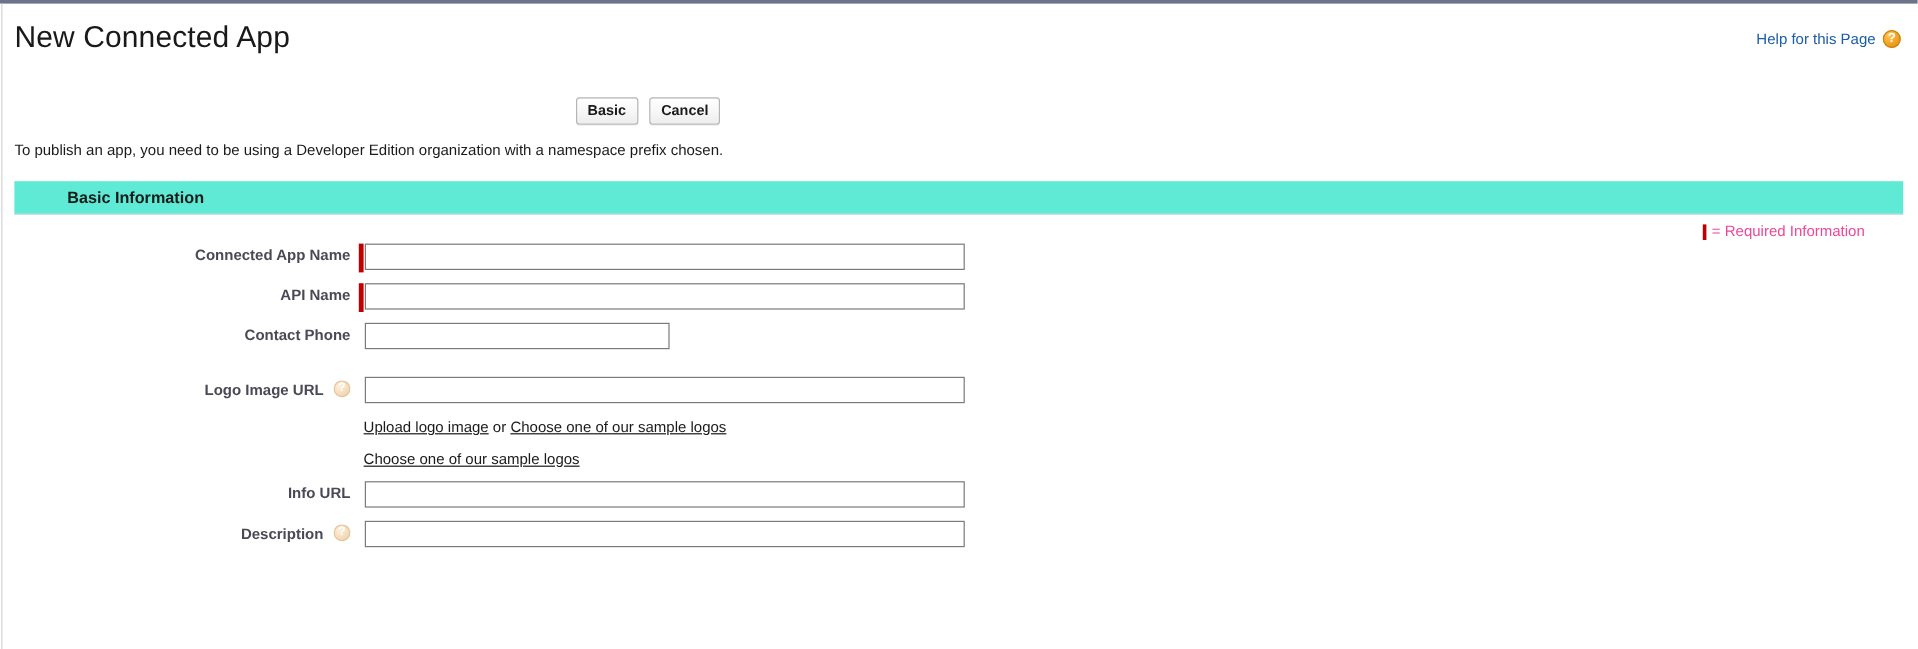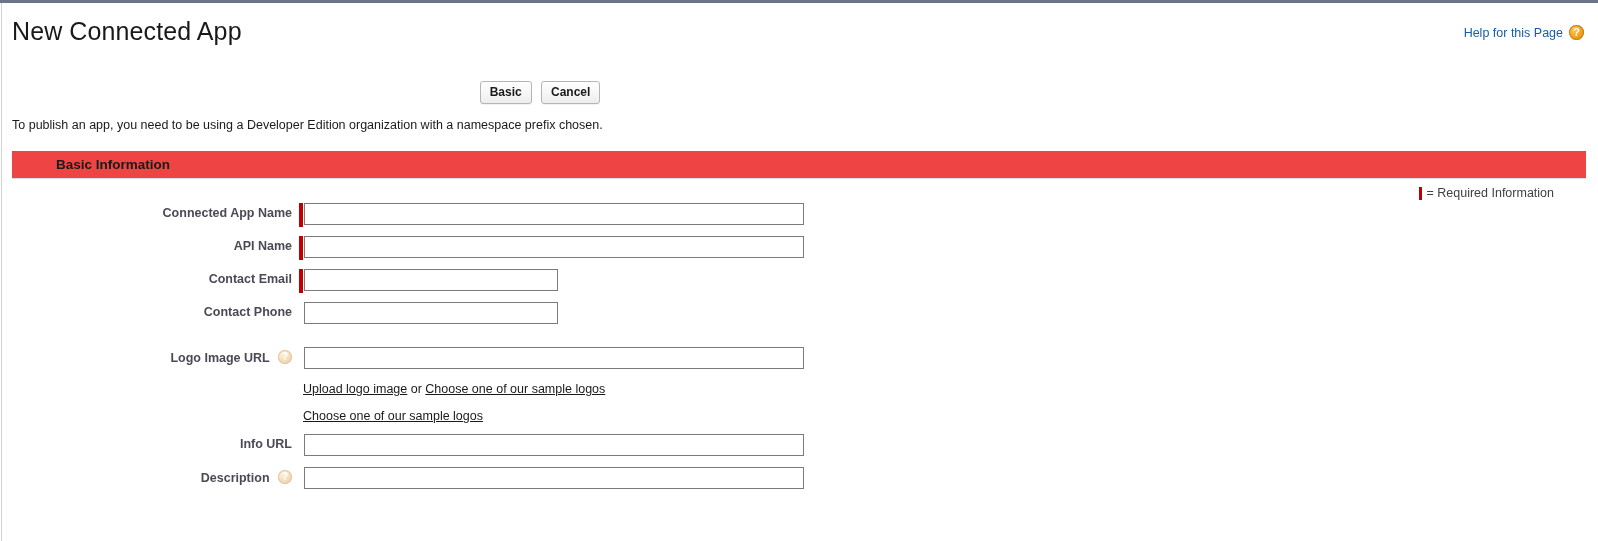--- a/index.html
+++ b/index.html
@@ -125,39 +125,39 @@
     white-space: nowrap;
   }
 
   
   #section-header {
     position: absolute;
     left: 12px;
     top: 148px;
     width: 1574px;
     height: 27px;
-    background: #ef4444;
+    background: #5eead4;
     border-bottom: 1px solid #d7dcea;
   }
   #section-header-title {
     position: absolute;
     left: 44px;
     top: 6px;
     font-size: 13.5px;
     font-weight: bold;
     color: #1a1a1a;
   }
 
   
   #required-legend {
     position: absolute;
     right: 44px;
     top: 183px;
     font-size: 12.5px;
-    color: #404040;
+    color: #ec4899;
     white-space: nowrap;
     display: flex;
     align-items: center;
     gap: 4px;
   }
   .req-bar-legend {
     display: inline-block;
     width: 3px;
     height: 13px;
     background: #c00000;
@@ -293,27 +293,20 @@
     </div>
 
     <div class="form-row">
       <div class="field-label">
         <span>API Name</span>
       </div>
       <div class="req-bar"></div>
       <input class="text-input wide" type="text" value="" style="">
     </div>
 
-    <div class="form-row">
-      <div class="field-label">
-        <span>Contact Email</span>
-      </div>
-      <div class="req-bar"></div>
-      <input class="text-input short" type="text" value="" style="">
-    </div>
 
     <div class="form-row">
       <div class="field-label">
         <span>Contact Phone</span>
       </div>
       <input class="text-input short" type="text" value="" style="">
     </div>
 
     <div style="height:12px"></div>
 

